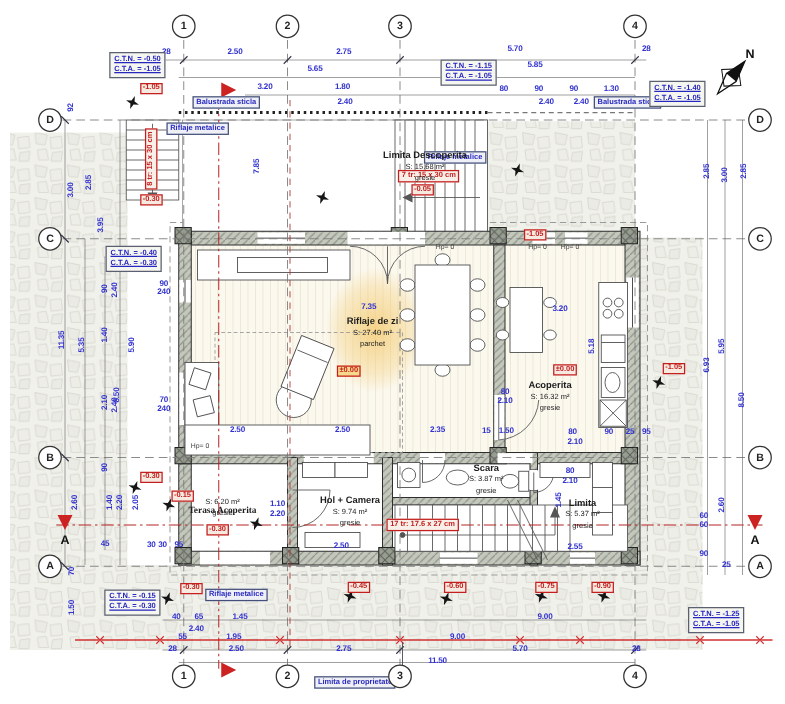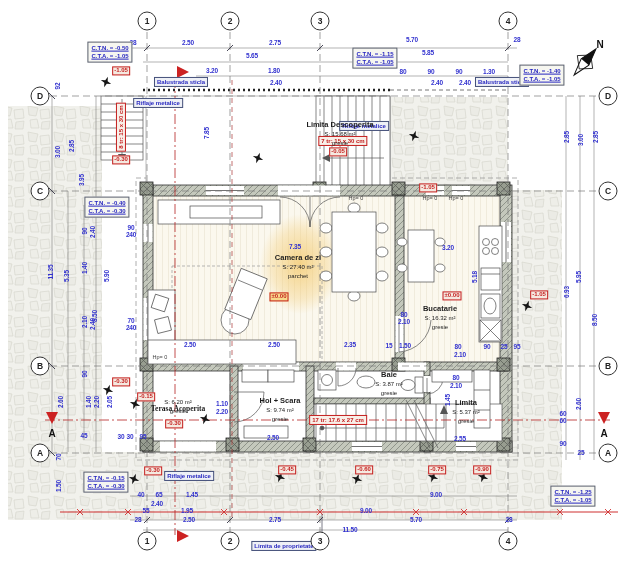--- a/index.html
+++ b/index.html
@@ -449,30 +449,30 @@
       <span class="note red" style="left: 343px; top: 141px; transform: translate(-50%, -50%);">7 tr: 15 x 30 cm</span>
       <span class="note red" style="left: 338px; top: 420px; transform: translate(-50%, -50%);">17 tr: 17.6 x 27 cm</span>
       <span class="note red" style="left: 121px; top: 127px; transform: translate(-50%, -50%) rotate(-90deg);">8 tr: 15 x 30 cm</span>
       <span class="hp" style="left: 356px; top: 198px; transform: translate(-50%, -50%);">Hp= 0</span>
       <span class="hp" style="left: 430px; top: 198px; transform: translate(-50%, -50%);">Hp= 0</span>
       <span class="hp" style="left: 456px; top: 198px; transform: translate(-50%, -50%);">Hp= 0</span>
       <span class="hp" style="left: 160px; top: 357px; transform: translate(-50%, -50%);">Hp= 0</span>
       <span class="room-t" style="left: 340px; top: 124px; transform: translate(-50%, -50%);">Limita Descoperita</span>
       <span class="room-s" style="left: 340px; top: 134px; transform: translate(-50%, -50%);">S: 15.68 m²</span>
       <span class="room-s" style="left: 340px; top: 143px; transform: translate(-50%, -50%);">gresie</span>
-      <span class="room-t" style="left: 298px; top: 257px; transform: translate(-50%, -50%);">Camera de zi</span>
+      <span class="room-t" style="left: 298px; top: 257px; transform: translate(-50%, -50%);">Riflaje de zi</span>
       <span class="room-s" style="left: 298px; top: 267px; transform: translate(-50%, -50%);">S: 27.40 m²</span>
       <span class="room-s" style="left: 298px; top: 276px; transform: translate(-50%, -50%);">parchet</span>
-      <span class="room-t" style="left: 440px; top: 308px; transform: translate(-50%, -50%);">Bucatarie</span>
+      <span class="room-t" style="left: 440px; top: 308px; transform: translate(-50%, -50%);">Acoperita</span>
       <span class="room-s" style="left: 440px; top: 318px; transform: translate(-50%, -50%);">S: 16.32 m²</span>
       <span class="room-s" style="left: 440px; top: 327px; transform: translate(-50%, -50%);">gresie</span>
-      <span class="room-t" style="left: 280px; top: 400px; transform: translate(-50%, -50%);">Hol + Scara</span>
+      <span class="room-t" style="left: 280px; top: 400px; transform: translate(-50%, -50%);">Hol + Camera</span>
       <span class="room-s" style="left: 280px; top: 410px; transform: translate(-50%, -50%);">S: 9.74 m²</span>
       <span class="room-s" style="left: 280px; top: 419px; transform: translate(-50%, -50%);">gresie</span>
-      <span class="room-t" style="left: 389px; top: 374px; transform: translate(-50%, -50%);">Baie</span>
+      <span class="room-t" style="left: 389px; top: 374px; transform: translate(-50%, -50%);">Scara</span>
       <span class="room-s" style="left: 389px; top: 384px; transform: translate(-50%, -50%);">S: 3.87 m²</span>
       <span class="room-s" style="left: 389px; top: 393px; transform: translate(-50%, -50%);">gresie</span>
       <span class="room-t" style="left: 466px; top: 402px; transform: translate(-50%, -50%);">Limita</span>
       <span class="room-s" style="left: 466px; top: 412px; transform: translate(-50%, -50%);">S: 5.37 m²</span>
       <span class="room-s" style="left: 466px; top: 421px; transform: translate(-50%, -50%);">gresie</span>
       <span class="room-t" style="left: 178px; top: 408px; transform: translate(-50%, -50%); font-family: Liberation Serif, serif;">Terasa Acoperita</span>
       <span class="room-s" style="left: 178px; top: 402px; transform: translate(-50%, -50%);">S: 6.20 m²</span>
       <span class="room-s" style="left: 178px; top: 411px; transform: translate(-50%, -50%);">gresie</span>
       <div class="ctn box" style="left: 110px; top: 52px;">
         <div>C.T.N. = -0.50</div>

